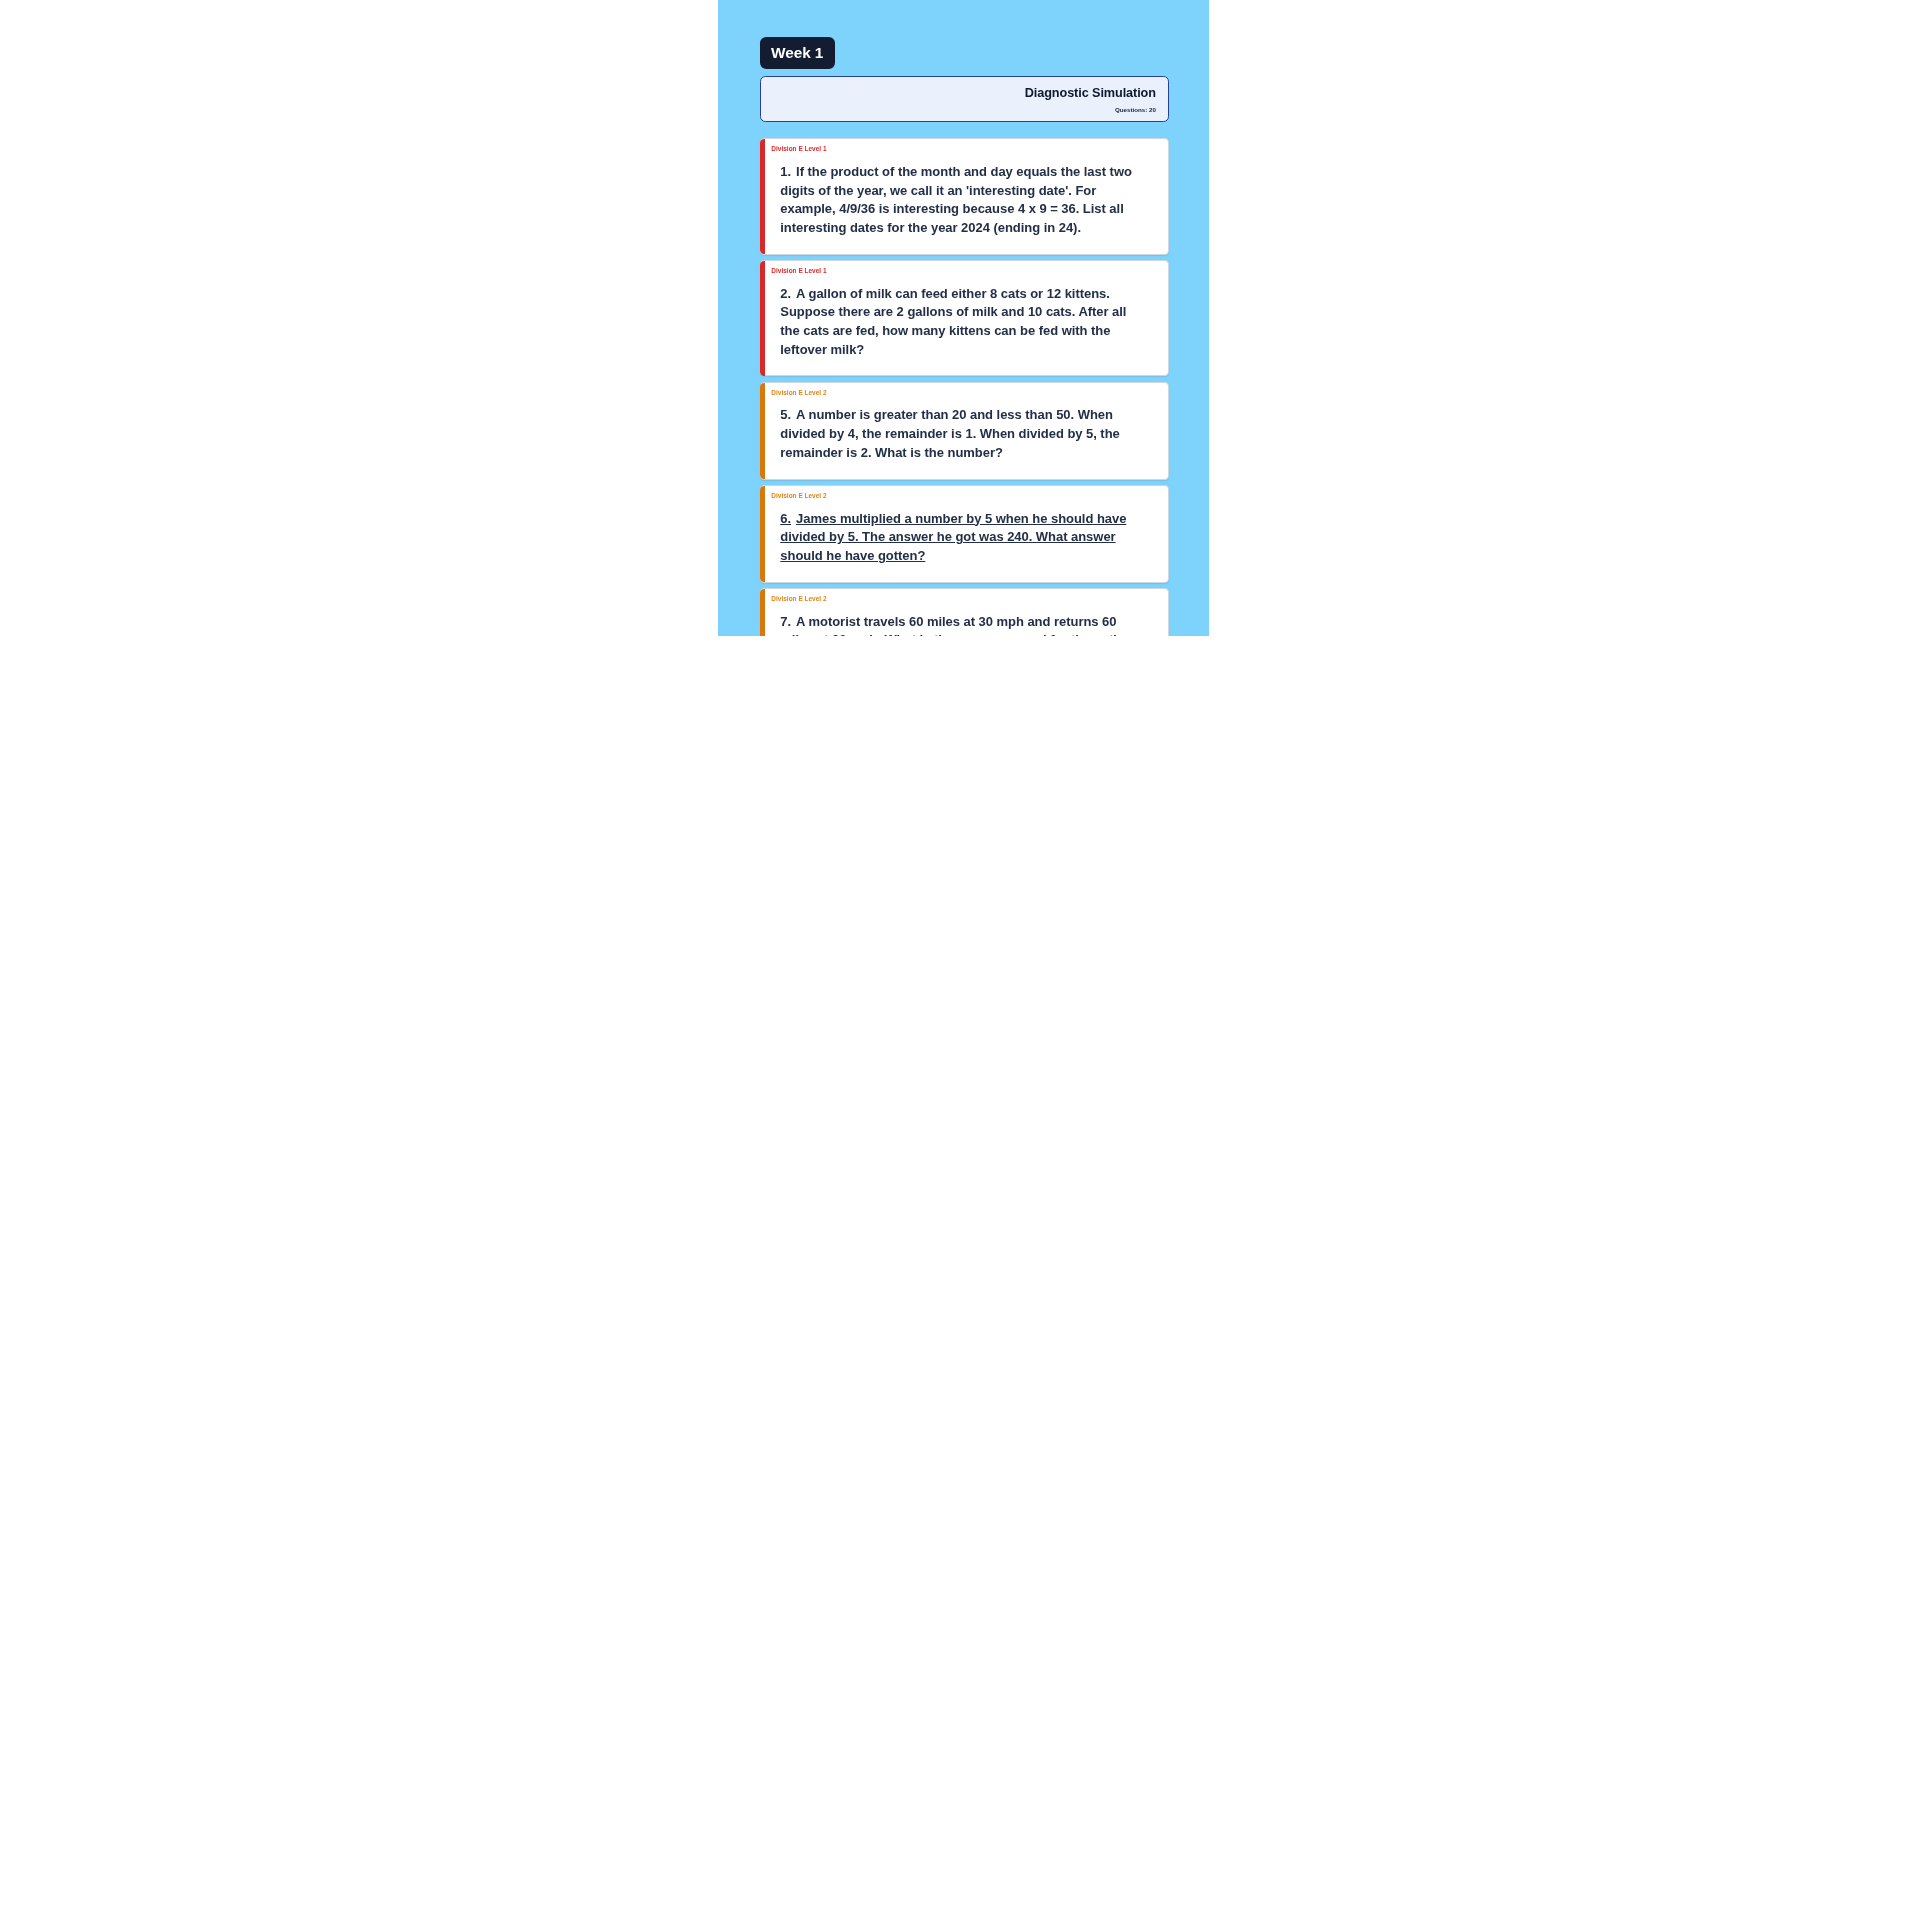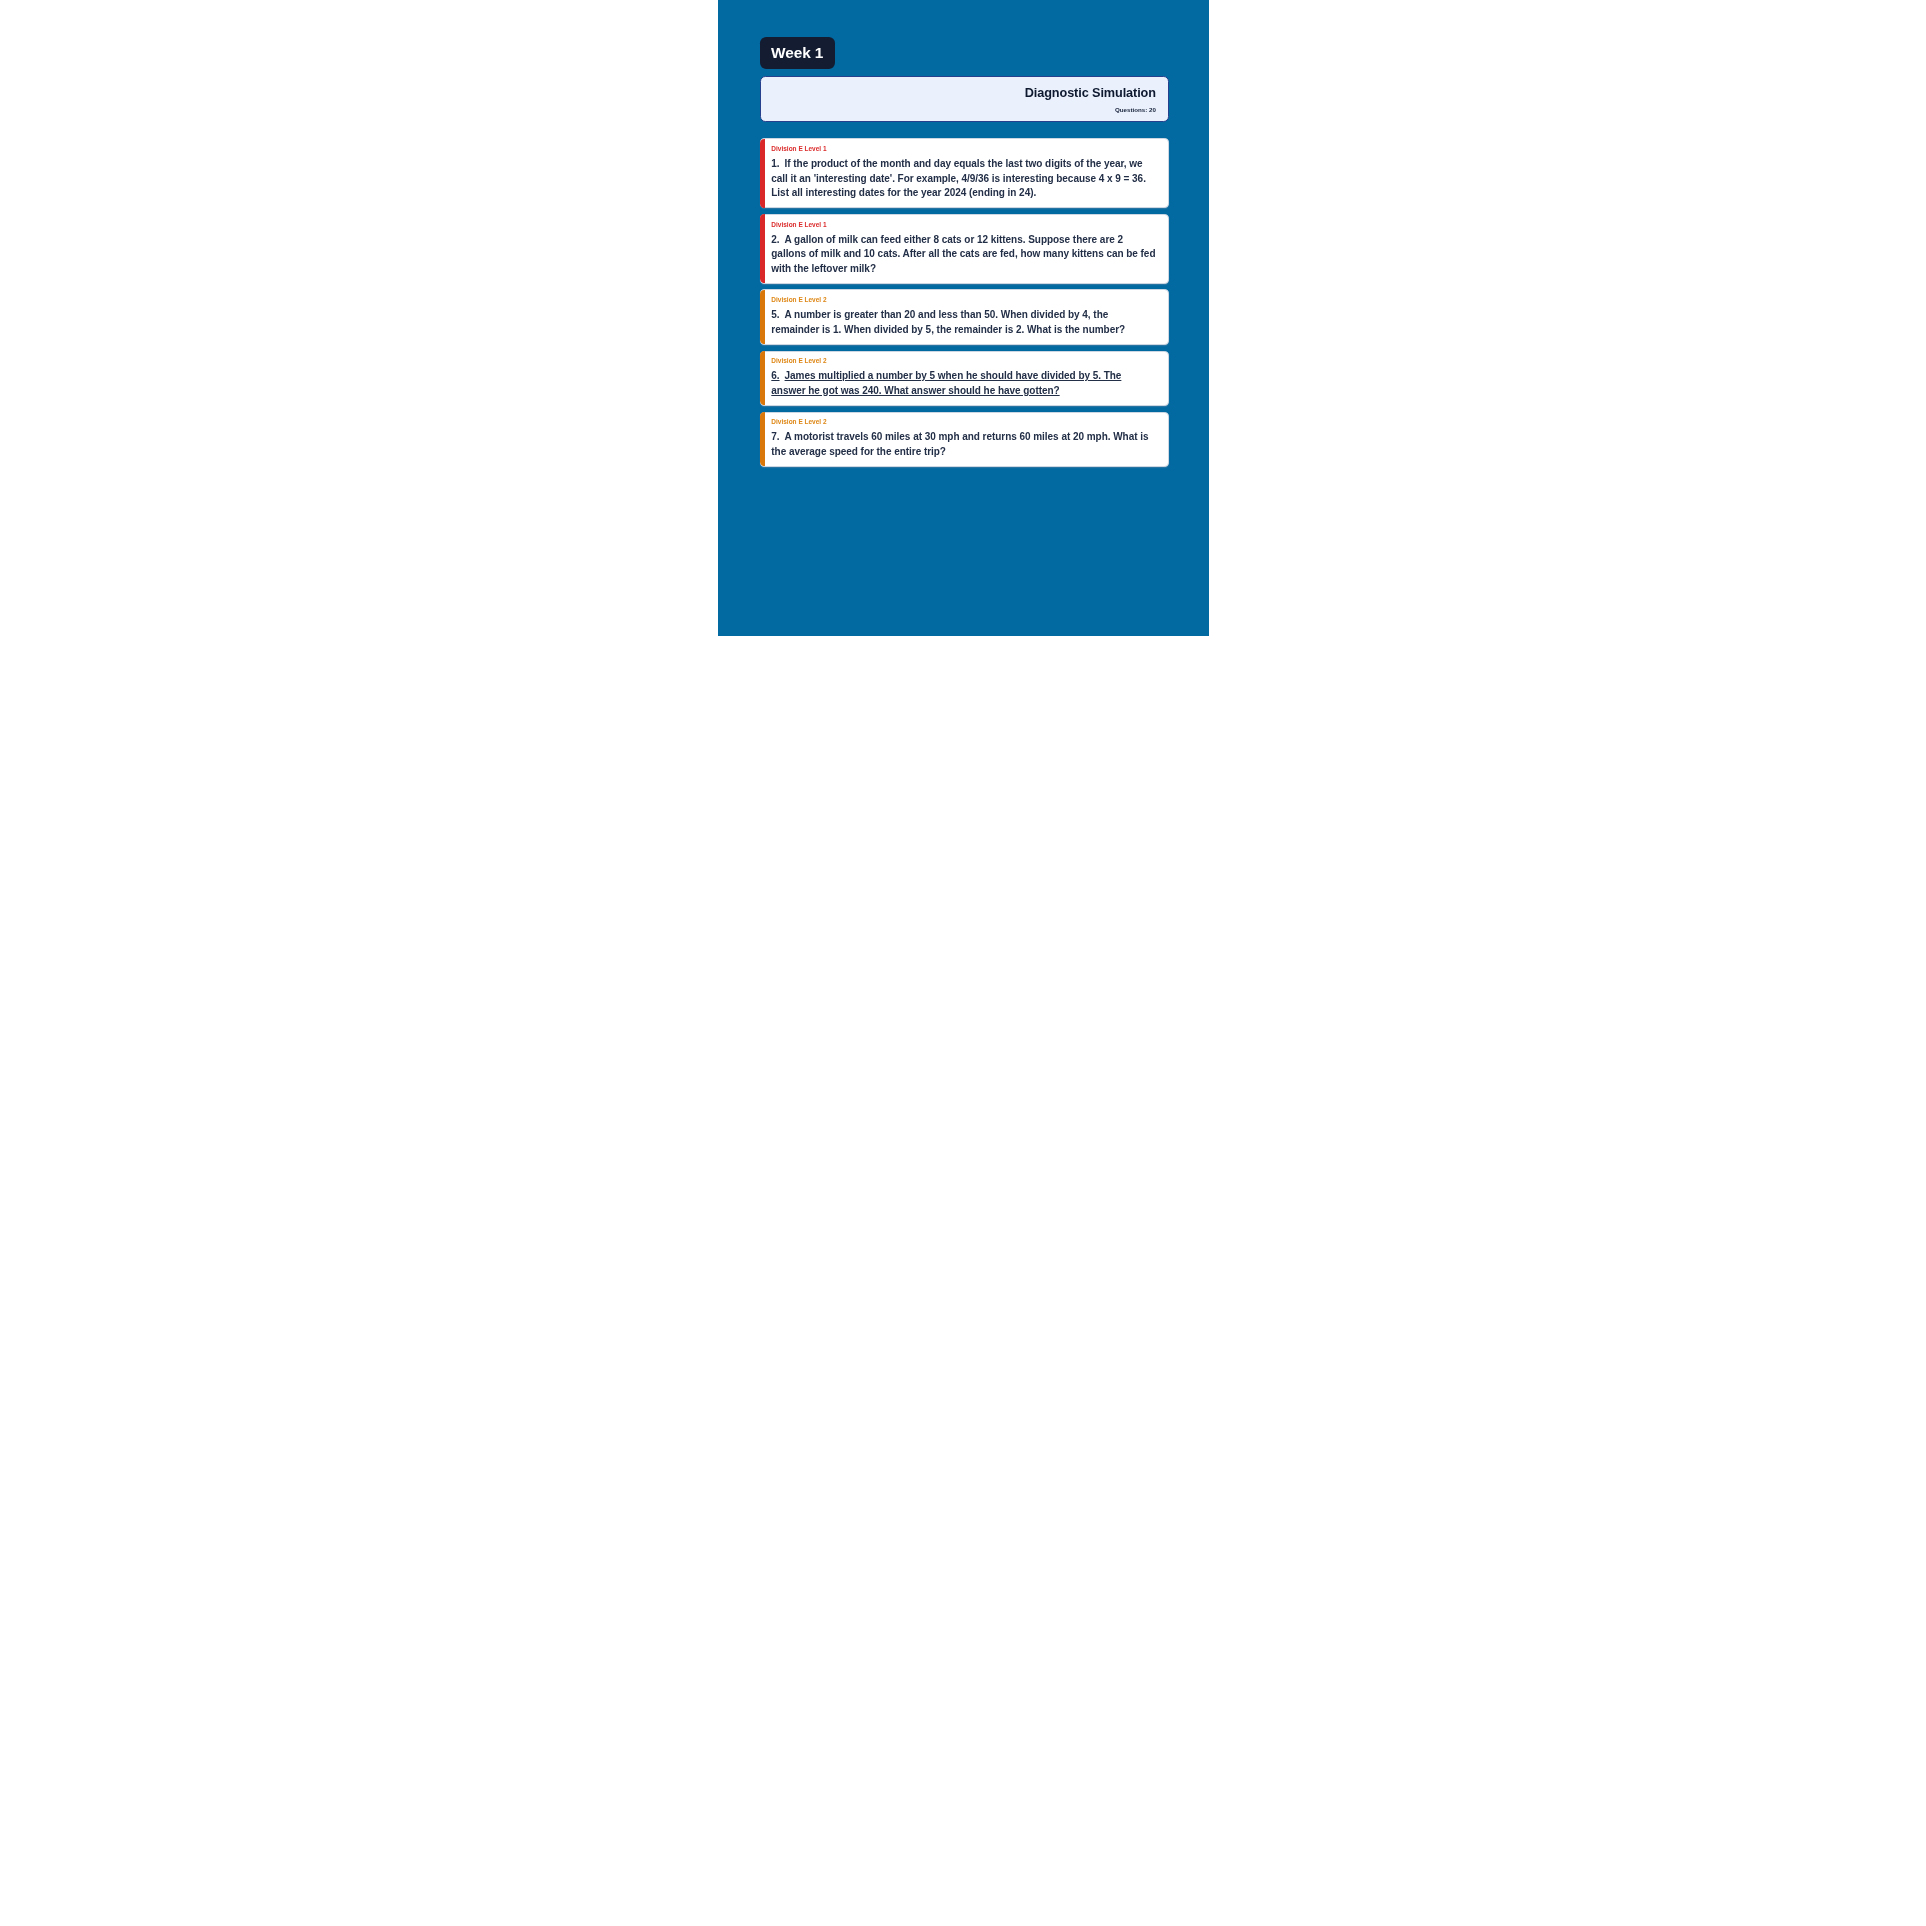--- a/index.html
+++ b/index.html
@@ -2,21 +2,21 @@
 <html style="font-size:6.2px"><head>
 <meta charset="utf-8">
 <style>
   html, body { margin: 0; padding: 0; background: #ffffff; }
   body { font-family: "Liberation Sans", sans-serif; }
   .page {
     position: relative;
     width: 491px;
     height: 636px;
     margin: 0 auto;
-    background: #0369a1;
+    background: #7dd3fc;
     box-sizing: border-box;
     padding: 37px 40px 0 42px;
     overflow: hidden;
   }
   .week-badge {
     display: inline-block;
     background: #131C31;
     color: #ffffff;
     font-size: 15.4px;
     font-weight: 700;
@@ -71,22 +71,22 @@
     width: 5px;
     border-radius: 4.2px 0 0 4.2px;
   }
   .q-label {
     font-size: 6.5px;
     font-weight: 700;
     margin-bottom: 3.5px;
     line-height: 1.3;
   }
   .q-text {
-    margin: 0;
-    font-size: 10px;
+    margin: 9px;
+    font-size: 13px;
     font-weight: 700;
     color: #232F47;
     line-height: 1.45;
     letter-spacing: -0.04px;
   }
   .q-num { margin-right: 5px; }
 </style>
 </head>
 <body>
 

